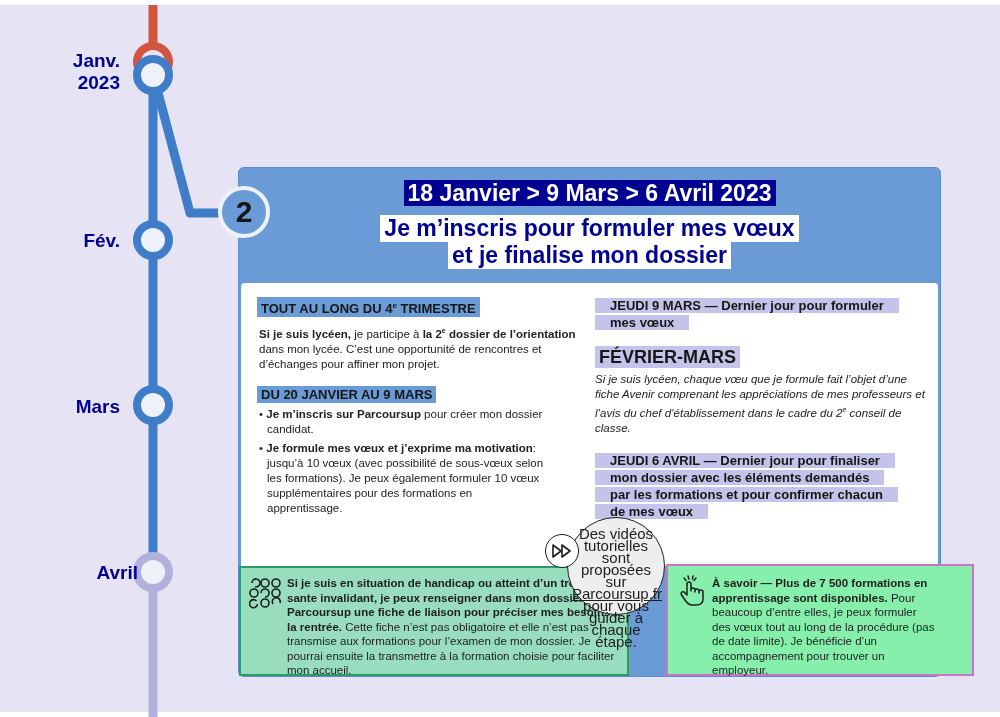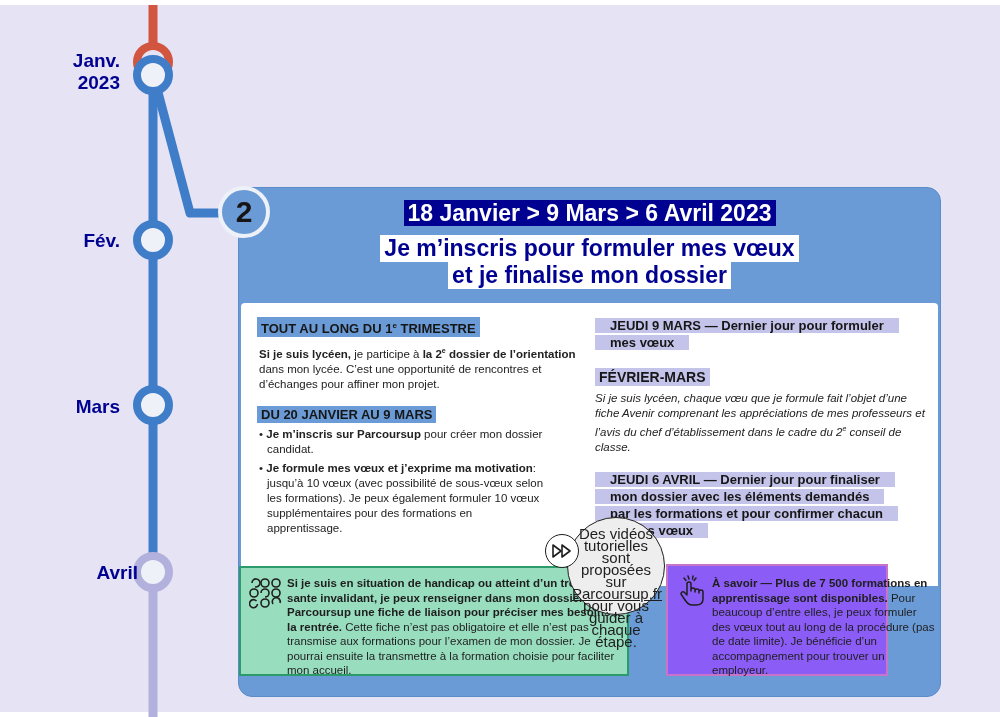--- a/index.html
+++ b/index.html
@@ -13,49 +13,49 @@
   .month-label { position: absolute; color: #000091; font-weight: bold; font-size: 19px; text-align: right; line-height: 22px; }
   .lbl-janv { left: 50px; top: 50px; width: 70px; }
   .lbl-fev { left: 50px; top: 230px; width: 70px; }
   .lbl-mars { left: 50px; top: 396px; width: 70px; }
   .lbl-avril { left: 68px; top: 562px; width: 70px; }
 
   
   .step-badge { position: absolute; left: 218px; top: 186px; width: 52px; height: 52px; border-radius: 50%; background: #6a9bd6; border: 4px solid #eef1f8; display: flex; align-items: center; justify-content: center; font-size: 30px; font-weight: bold; color: #161616; z-index: 5; }
 
   
-  .card { position: absolute; left: 238px; top: 167px; width: 703px; height: 510px; background: #6a9bd6; border-radius: 14px; border: 1px solid #5b8bc9; margin-top: 20px; }
+  .card { position: absolute; left: 238px; top: 167px; width: 703px; height: 510px; background: #6a9bd6; border-radius: 6px; border: 1px solid #5b8bc9; }
   .card-header { position: absolute; left: 0; top: 0; width: 100%; height: 116px; text-align: center; }
   .dates { position: absolute; top: 12px; left: 0; width: 100%; text-align: center; }
   .dates span { background: #000091; color: #ffffff; font-weight: bold; font-size: 23px; padding: 0 4px; line-height: 27px; }
   .title-wrap { position: absolute; top: 47px; left: 0; width: 100%; text-align: center; }
   .title-line { display: inline-block; background: #ffffff; color: #000091; font-weight: bold; font-size: 23px; line-height: 27px; padding: 0 4px; }
 
   .card-body { position: absolute; left: 2px; top: 115px; width: 697px; height: 283px; background: #ffffff; border-radius: 4px 4px 0 0; }
 
   .col-left { position: absolute; left: 16px; top: 14px; width: 330px; font-size: 11.5px; line-height: 15px; color: #222; }
   .col-right { position: absolute; left: 354px; top: 14px; width: 330px; font-size: 11.5px; line-height: 15px; color: #222; }
 
   .hl-blue { background: #6a9bd6; color: #161616; font-weight: bold; font-size: 13px; padding: 1px 4px; display: inline-block; }
-  .hl-lav { background: #c4c3ea; color: #161616; font-weight: bold; font-size: 14px; line-height: 17px; padding: 1px 4px; }
+  .hl-lav { background: #c4c3ea; color: #161616; font-weight: bold; font-size: 18px; line-height: 17px; padding: 1px 4px; }
   .hl-lav-block { display: inline; background: #c4c3ea; color: #161616; font-weight: bold; font-size: 13px; line-height: 17px; box-decoration-break: clone; -webkit-box-decoration-break: clone; padding: 0 15px; }
 
   .para { margin-top: 6px; }
   .bullet { padding-left: 10px; text-indent: -8px; margin-top: 4px; }
   .b { font-weight: bold; }
   .it { font-style: italic; }
   .indent { padding-left: 2px; }
   .sec2 { margin-top: 14px; }
 
   
   .green-box { position: absolute; left: 239px; top: 566px; width: 390px; height: 110px; background: #99ddbf; border: 2px solid #2b9b6b; }
   .green-text { position: absolute; left: 46px; top: 8px; width: 338px; font-size: 11.5px; line-height: 14.5px; color: #1e1e1e; }
   .green-icon { position: absolute; left: 8px; top: 8px; width: 34px; height: 34px; }
 
-  .pink-box { position: absolute; left: 666px; top: 564px; width: 222px; height: 112px; background: #8b5cf6; border: 2px solid #c774c9; }
+  .pink-box { position: absolute; left: 666px; top: 564px; width: 308px; height: 112px; background: #86efac; border: 2px solid #c774c9; }
   .pink-text { position: absolute; left: 44px; top: 10px; width: 226px; font-size: 11.5px; line-height: 14.5px; color: #1e1e1e; }
   .pink-icon { position: absolute; left: 10px; top: 8px; width: 28px; height: 32px; }
 
   
   .bubble { position: absolute; left: 567px; top: 517px; width: 98px; height: 98px; border-radius: 50%; background: #eeeeef; border: 1.5px solid #1e1e1e; z-index: 6; }
   .bubble-text { position: absolute; left: 4px; top: 10px; width: 88px; text-align: center; font-size: 15px; line-height: 12px; color: #1e1e1e; }
   .bubble-text .u { text-decoration: underline; }
   .play-icon { position: absolute; left: 545px; top: 534px; width: 34px; height: 34px; border-radius: 50%; background: #ffffff; border: 1.5px solid #1e1e1e; z-index: 7; display: flex; align-items: center; justify-content: center; }
 </style>
 </head>
@@ -92,21 +92,21 @@
   <div class="card-header">
     <div class="dates"><span>18 Janvier &gt; 9 Mars &gt; 6 Avril 2023</span></div>
     <div class="title-wrap">
       <div class="title-line">Je m’inscris pour formuler mes vœux</div><br>
       <div class="title-line">et je finalise mon dossier</div>
     </div>
   </div>
 
   <div class="card-body">
     <div class="col-left">
-      <div class="hl-blue"><span>TOUT AU LONG DU 1</span><sup style="font-size:8px">e</sup><span> TRIMESTRE</span></div>
+      <div class="hl-blue"><span>TOUT AU LONG DU 4</span><sup style="font-size:8px">e</sup><span> TRIMESTRE</span></div>
       <div class="para indent"><span class="b">Si je suis lycéen,</span><span> je participe à </span><span class="b"><span>la 2</span><sup style="font-size:7px">e</sup><span> dossier de l’orientation</span></span><span> dans mon lycée. C’est une opportunité de rencontres et d’échanges pour affiner mon projet.</span></div>
 
       <div class="sec2"><div class="hl-blue">DU 20 JANVIER AU 9 MARS</div></div>
       <div class="bullet">• <span class="b">Je m’inscris sur Parcoursup</span><span> pour créer mon dossier candidat.</span></div>
       <div class="bullet" style="padding-right:40px">• <span class="b">Je formule mes vœux et j’exprime ma motivation</span><span>: jusqu’à 10 vœux (avec possibilité de sous-vœux selon les formations). Je peux également formuler 10 vœux supplémentaires pour des formations en apprentissage.</span></div>
     </div>
 
     <div class="col-right">
       <div style="width:290px"><span class="hl-lav-block">JEUDI 9 MARS — Dernier jour pour formuler mes vœux</span></div>
       <div style="margin-top:18px"><span class="hl-lav">FÉVRIER-MARS</span></div>

